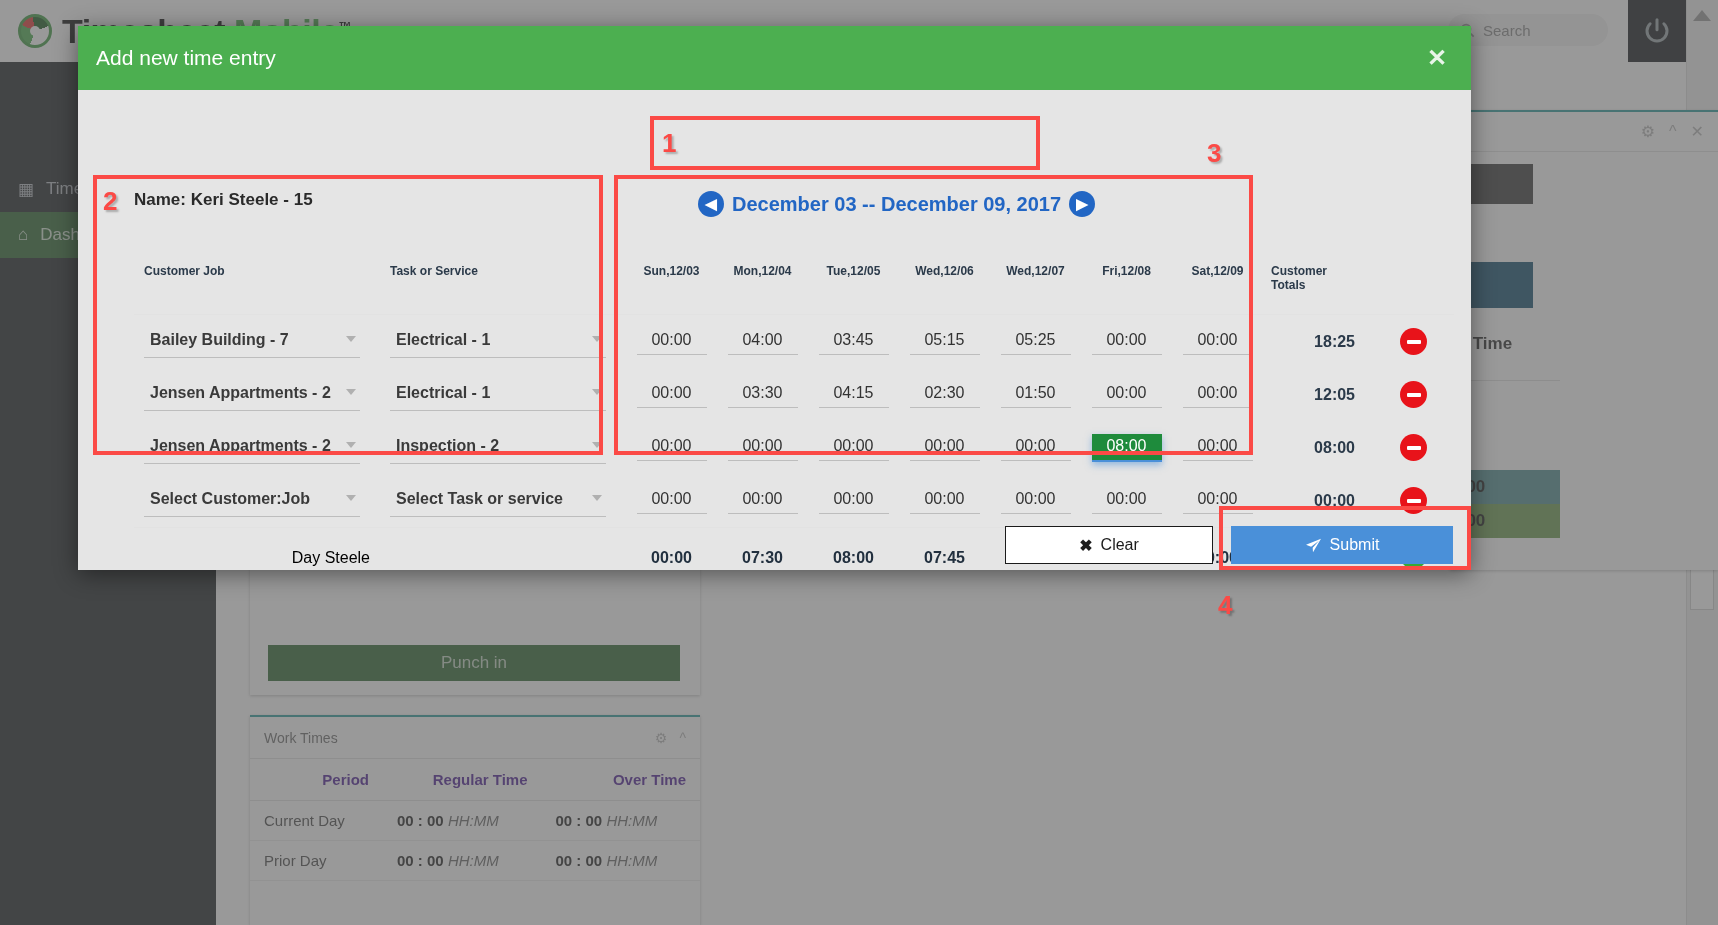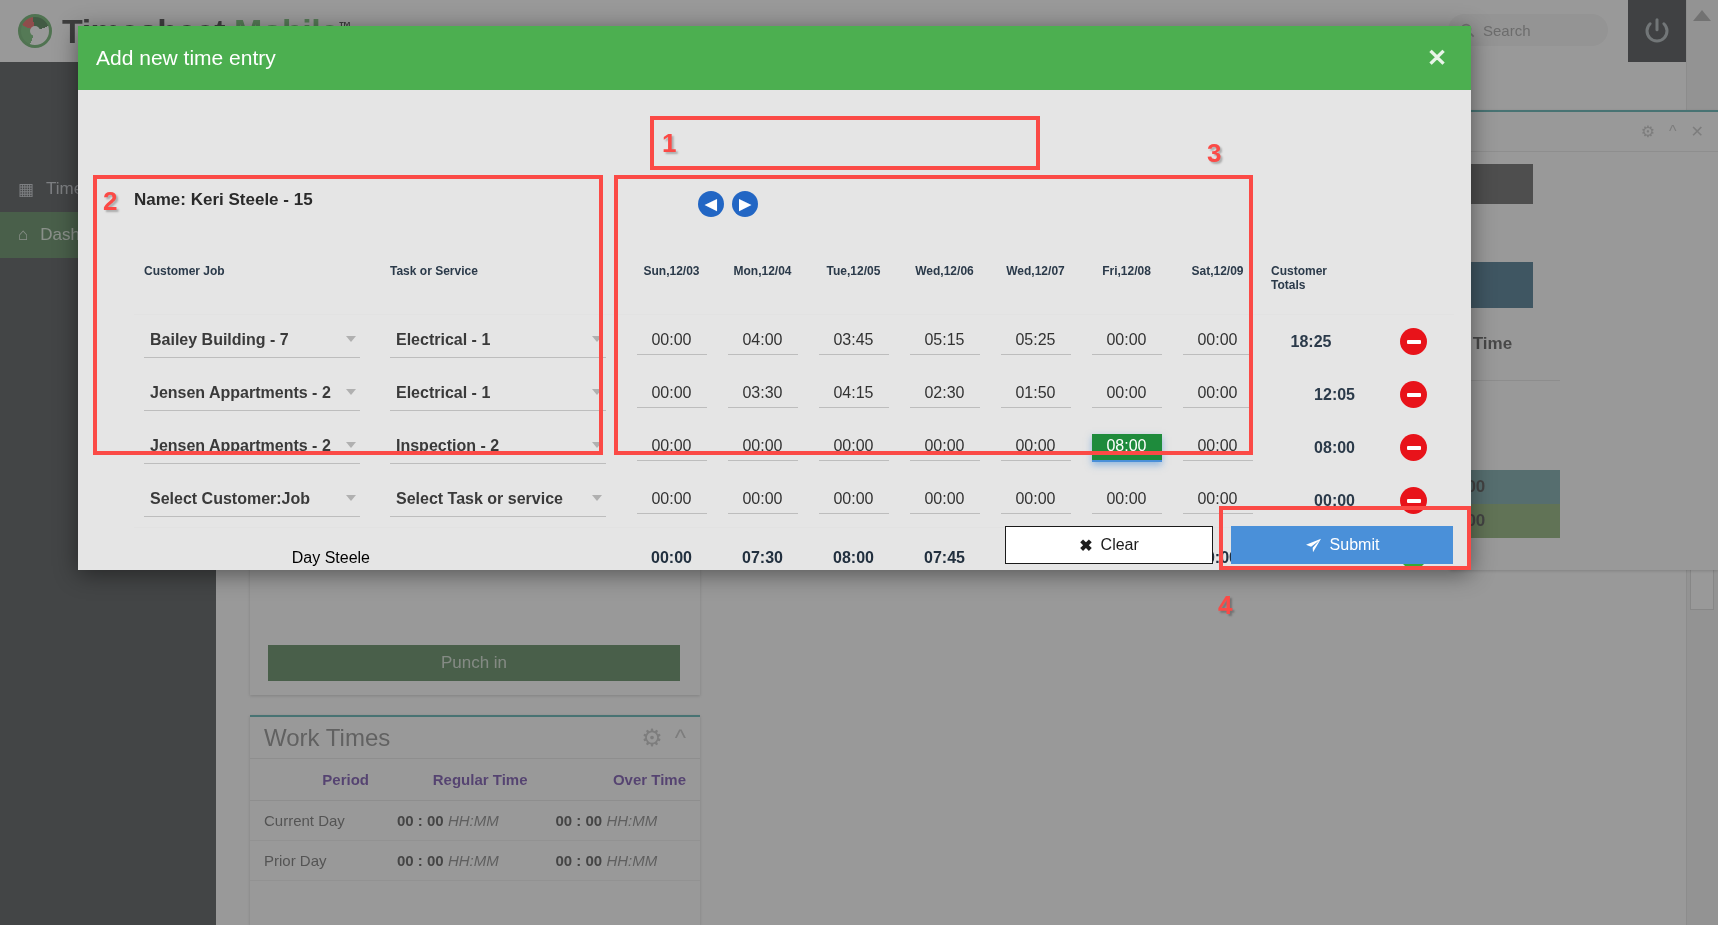--- a/index.html
+++ b/index.html
@@ -119,21 +119,21 @@
     border: 1px solid #b9b9b9; background:#fff;
   }
   .punch-btn {
     position: absolute; left: 18px; top: 215px; width: 412px; height: 36px;
     background: #2d6830; color: #c9d8c9; font-size: 17px;
     display: flex; align-items: center; justify-content: center;
   }
   #panel-worktimes { left: 250px; top: 715px; width: 450px; height: 210px; }
   .panel-head {
     height: 42px; display: flex; align-items: center;
-    padding: 8px 14px; color: #6d6d6d; font-size: 24px;
+    padding: 8px 14px; color: #6d6d6d; font-size: 14px;
     border-bottom: 1px solid #e3e3e3;
     justify-content: space-between;
   }
   .panel-head-icons { display: flex; gap: 12px; color:#b5b5b5; }
   .wt-table { width: 100%; border-collapse: collapse; font-size: 15px; }
   .wt-table th {
     text-align: right; padding: 12px 14px; color: #4c1d95; font-weight: bold;
     border-bottom: 1px solid #e3e3e3;
   }
   .wt-table td {
@@ -409,20 +409,21 @@
     <div id="modal-title">Add new time entry</div>
     <div id="modal-close">✕</div>
   </div>
 
   <div id="modal-body">
 
     <div class="name-line">Name: Keri Steele - 15</div>
 
     <div id="week-nav">
       <span class="arrow-circ">◀</span>
+      <span>December 03 -- December 09, 2017</span>
       <span class="arrow-circ">▶</span>
     </div>
 
     <div id="grid">
       <table class="tt">
         <colgroup>
           <col style="width:246px">
             <col style="width:246px">
           <col style="width:91px">
             <col style="width:91px">
@@ -467,21 +468,21 @@
                 <span class="caret"></span>
               </span>
             </td>
             <td><input class="timein" value="00:00" style=""></td>
             <td><input class="timein" value="04:00" style=""></td>
             <td><input class="timein" value="03:45" style=""></td>
             <td><input class="timein" value="05:15" style=""></td>
             <td><input class="timein" value="05:25" style=""></td>
             <td><input class="timein" value="00:00" style=""></td>
             <td><input class="timein" value="00:00" style=""></td>
-            <td style="text-align:center;padding-right:18px" class="ctot">18:25</td>
+            <td style="text-align:right;padding-right:18px" class="ctot">18:25</td>
             <td><span class="circ-btn minus"></span></td>
           </tr>
 
           <tr>
             <td class="lcol">
               <span class="sel">
                 <span>Jensen Appartments - 2</span>
                 <span class="caret"></span>
               </span>
             </td>

